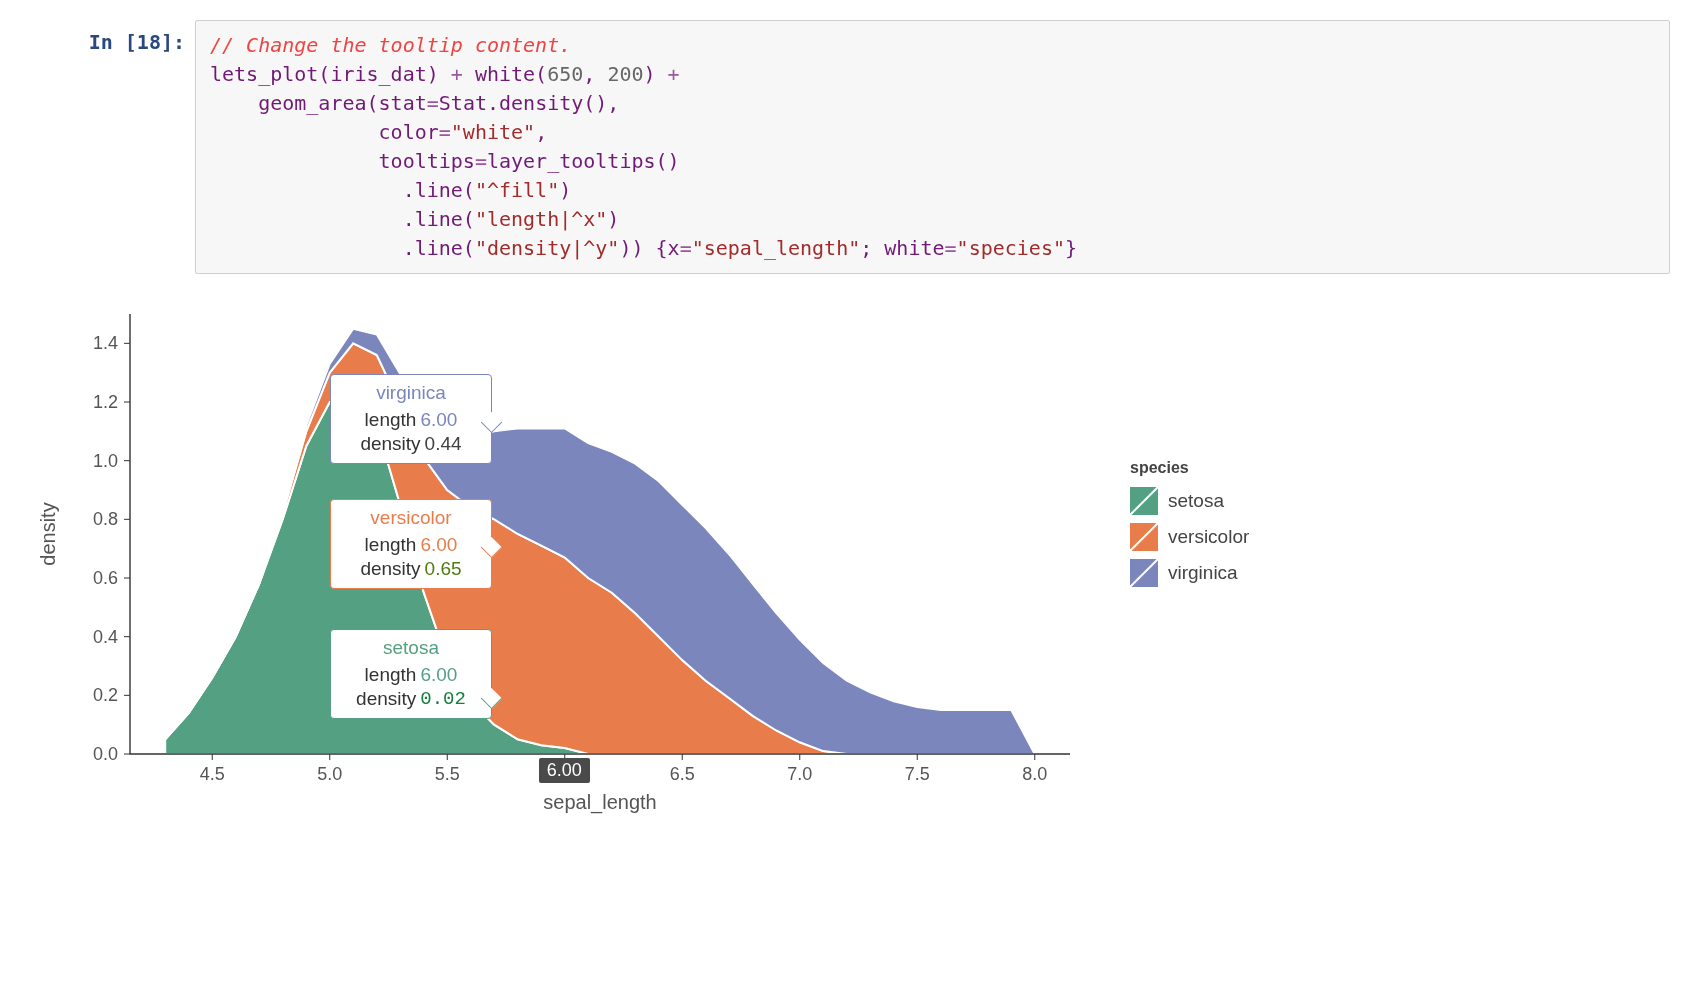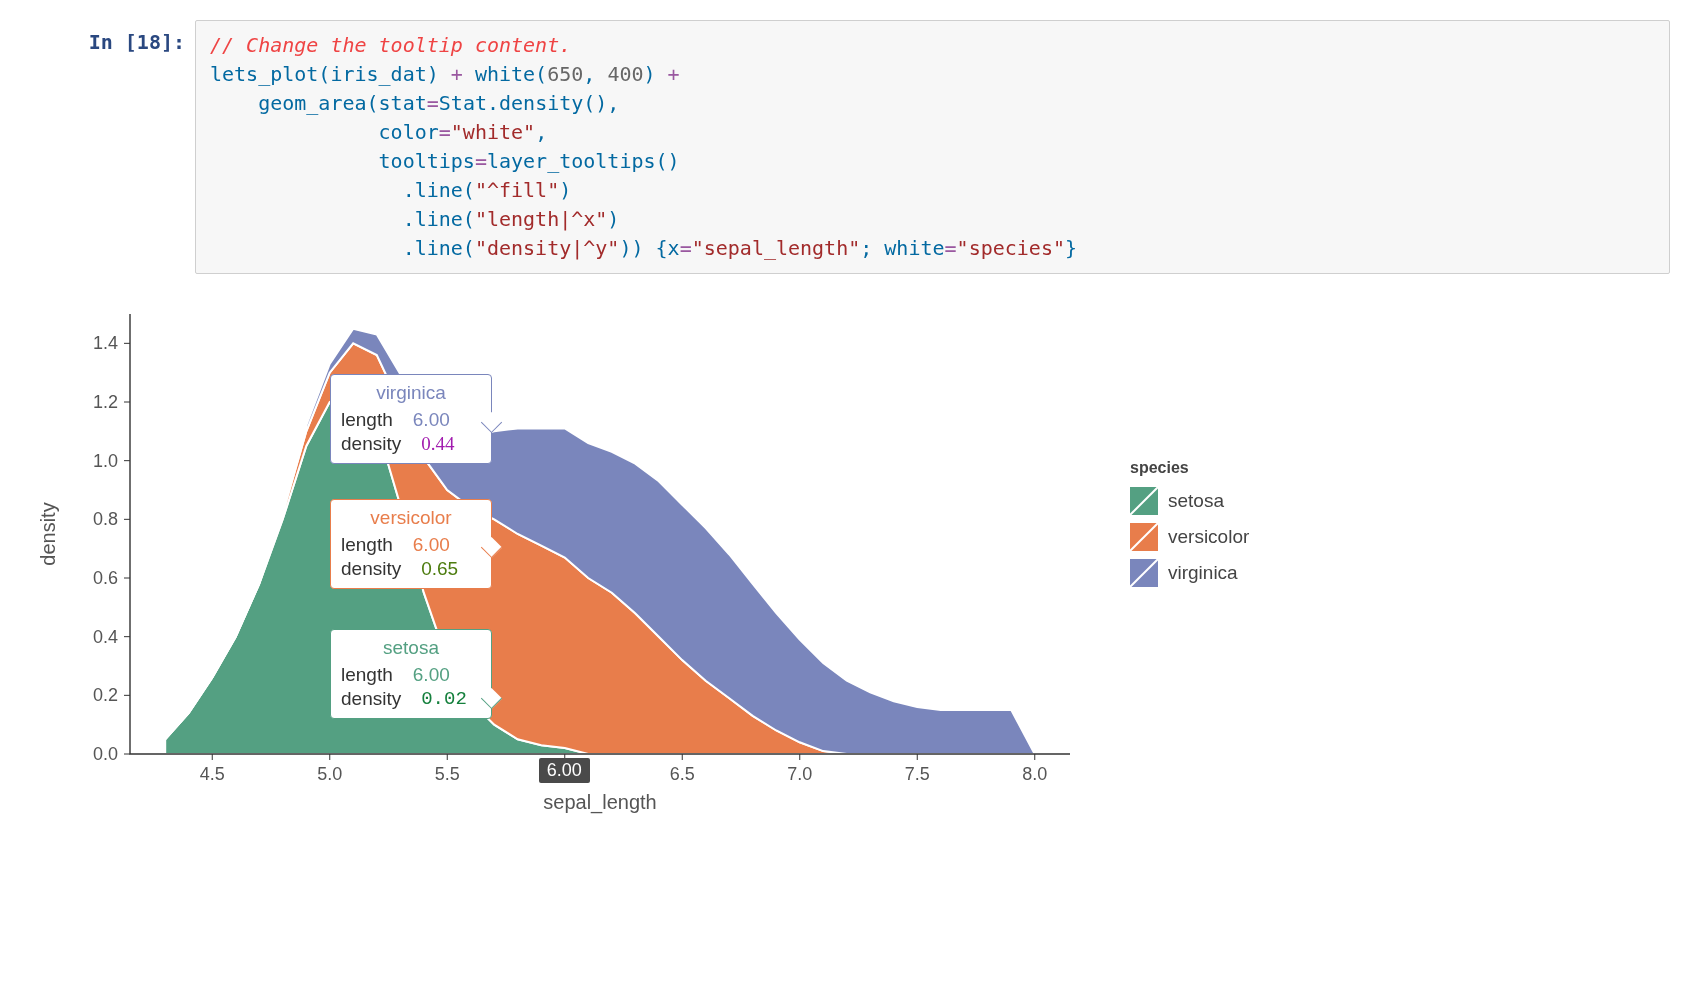--- a/index.html
+++ b/index.html
@@ -44,21 +44,21 @@
   border: 1px solid #cfcfcf;
   border-radius: 2px;
   padding: 10px 14px;
   font-family: "Menlo", "Consolas", monospace;
   font-size: 20px;
   line-height: 1.45;
   white-space: pre;
 }
 
 .tok-comment  { color: #ef4444; font-style: italic; }
-.tok-ident    { color: #0369a1; text-align: center; }
+.tok-ident    { color: #701a75; text-align: center; }
 .tok-op       { color: #9a58a0; }
 .tok-string   { color: #a22b2b; }
 .tok-number   { color: #666; }
 
 .output-area {
   padding-top: 10px;
 }
 
 .chart-wrap {
   display: flex;
@@ -127,22 +127,22 @@
   border: 1.5px solid;
   min-width: 140px;
 }
 .tooltip-title {
   text-align: center;
   font-weight: 500;
   margin-bottom: 2px;
 }
 .tooltip-row {
   display: flex;
-  justify-content: flex-start;
-  gap: 20px;
+  justify-content: center;
+  gap: 4px;
 }
 .tooltip-row-label { color: #333; }
 .tooltip-row-value { text-align: right; }
 
 .tooltip-pointer {
   position: absolute;
   width: 14px;
   height: 14px;
   background: #fff;
   transform: rotate(45deg);
@@ -159,21 +159,21 @@
 </style>
 </head>
 <body>
 
 <div class="notebook-cell">
   <div class="prompt-col">
     <span class="in-prompt">In [18]:</span>
   </div>
   <div class="cell-content">
     <div class="code-block"><span class="tok-comment">// Change the tooltip content.</span>
-<span class="tok-ident">lets_plot(iris_dat) </span><span class="tok-op">+</span><span class="tok-ident"> white(</span><span class="tok-number">650</span><span class="tok-ident">, </span><span class="tok-number">400</span><span class="tok-ident">) </span><span class="tok-op">+</span>
+<span class="tok-ident">lets_plot(iris_dat) </span><span class="tok-op">+</span><span class="tok-ident"> white(</span><span class="tok-number">650</span><span class="tok-ident">, </span><span class="tok-number">200</span><span class="tok-ident">) </span><span class="tok-op">+</span>
 <span class="tok-ident">    geom_area(stat</span><span class="tok-op">=</span><span class="tok-ident">Stat.density(),</span>
 <span class="tok-ident">              color</span><span class="tok-op">=</span><span class="tok-string">"white"</span><span class="tok-ident">,</span>
 <span class="tok-ident">              tooltips</span><span class="tok-op">=</span><span class="tok-ident">layer_tooltips()</span>
 <span class="tok-ident">                .line(</span><span class="tok-string">"^fill"</span><span class="tok-ident">)</span>
 <span class="tok-ident">                .line(</span><span class="tok-string">"length|^x"</span><span class="tok-ident">)</span>
 <span class="tok-ident">                .line(</span><span class="tok-string">"density|^y"</span><span class="tok-ident">)) {x</span><span class="tok-op">=</span><span class="tok-string">"sepal_length"</span><span class="tok-ident">; white</span><span class="tok-op">=</span><span class="tok-string">"species"</span><span class="tok-ident">}</span></div>
   </div>
 </div>
 
 <div class="notebook-cell">
@@ -224,21 +224,21 @@
         
         <div class="tooltip" id="tt-0" style="border-color:#7a86bc; left:310px; top:80px;">
           <div class="tooltip-pointer" style="border-right:1.5px solid #7a86bc; border-bottom:1.5px solid #7a86bc; right:-8px; top:40px;"></div>
           <div class="tooltip-title" style="color:#7a86bc;">virginica</div>
           <div class="tooltip-row">
               <span class="tooltip-row-label">length</span>
               <span class="tooltip-row-value" style="color:#7a86bc;">6.00</span>
             </div>
           <div class="tooltip-row">
               <span class="tooltip-row-label">density</span>
-              <span class="tooltip-row-value" style="color:#a21caf;font-family:Liberation Serif, serif;">0.44</span>
+              <span class="tooltip-row-value" style="color:#404040;">0.44</span>
             </div>
         </div>
 
         <div class="tooltip" id="tt-1" style="border-color:#e87d4b; left:310px; top:205px;">
           <div class="tooltip-pointer" style="border-right:1.5px solid #e87d4b; border-bottom:1.5px solid #e87d4b; right:-8px; top:40px;"></div>
           <div class="tooltip-title" style="color:#e87d4b;">versicolor</div>
           <div class="tooltip-row">
               <span class="tooltip-row-label">length</span>
               <span class="tooltip-row-value" style="color:#e87d4b;">6.00</span>
             </div>

